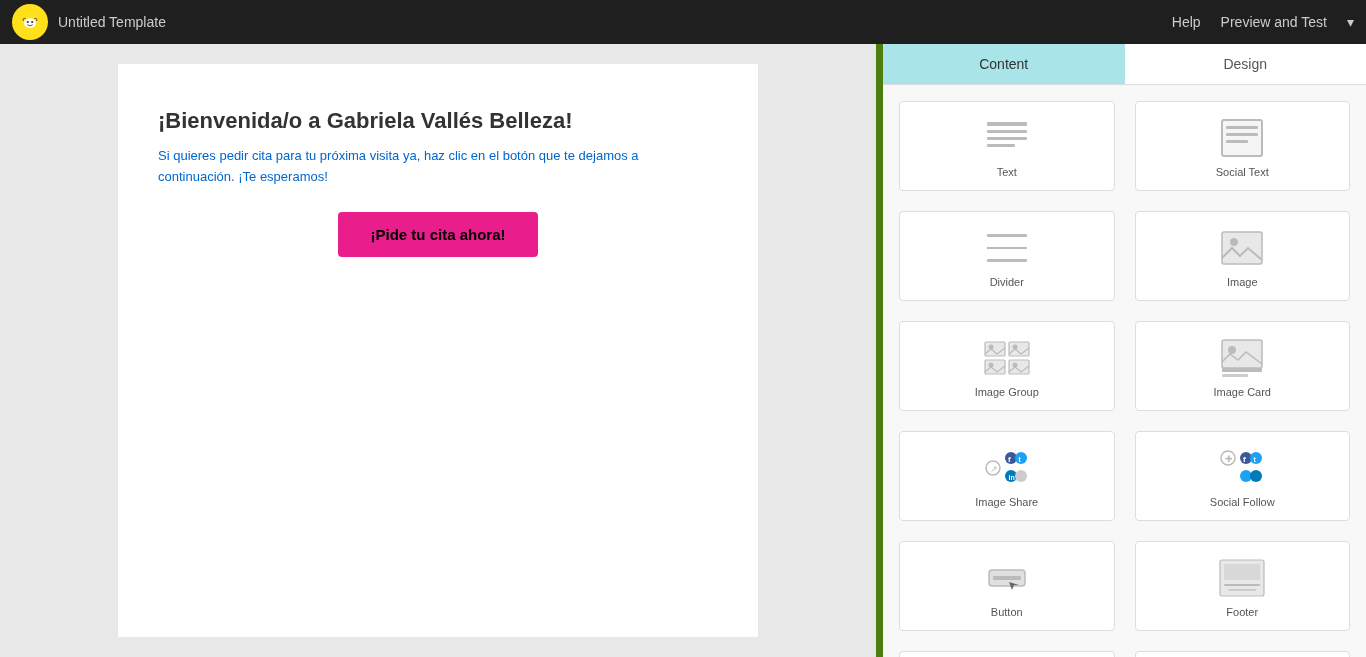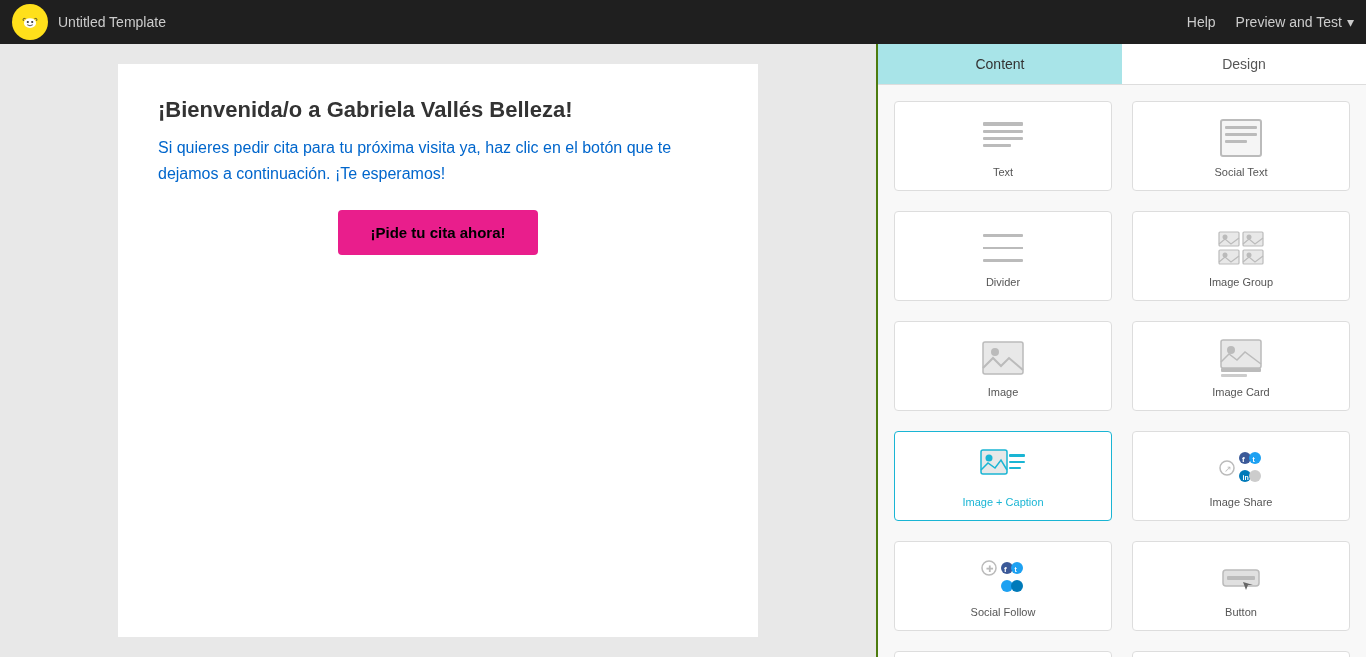--- a/index.html
+++ b/index.html
@@ -24,42 +24,42 @@
     }
     .top-nav-title { color: #ccc; font-size: 14px; }
     .top-nav-right { display: flex; align-items: center; gap: 20px; }
     .top-nav-right a { color: #ccc; font-size: 14px; text-decoration: none; }
     .preview-btn {
       background: none;
       border: none;
       color: #ccc;
       font-size: 14px;
       cursor: pointer;
-      display: flex; align-items: center; gap: 5px;
+      display: flex; align-items: center; gap: 20px;
     }
 
     
     .main-container {
       display: flex;
       height: calc(657px - 44px);
     }
 
     
     .email-preview {
       flex: 1;
       background: #e8e8e8;
       overflow-y: auto;
       display: flex;
       justify-content: center;
       padding: 20px 0;
     }
     .email-content {
       background: #ffffff;
       width: 640px;
-      padding: 33px 40px;
+      padding: 44px 40px;
       min-height: 560px;
     }
     .email-title {
       font-size: 22px;
       font-weight: bold;
       color: #333;
       margin-bottom: 12px;
     }
     .email-subtitle {
       font-size: 14px;
@@ -91,21 +91,21 @@
     .image-banner {
       background: rgba(0,0,0,0.65);
       color: #fff;
       text-align: center;
       font-size: 26px;
       font-weight: bold;
       padding: 14px;
       letter-spacing: 2px;
     }
     .email-body-text {
-      font-size: 16px;
+      font-size: 13px;
       color: #0066cc;
       line-height: 1.6;
       margin-bottom: 24px;
     }
     .cta-button {
       display: block;
       width: 200px;
       margin: 0 auto;
       background: #e91e8c;
       color: #000000;
@@ -120,21 +120,21 @@
 
     
     .email-preview::-webkit-scrollbar { width: 8px; }
     .email-preview::-webkit-scrollbar-track { background: #ccc; }
     .email-preview::-webkit-scrollbar-thumb { background: #999; border-radius: 4px; }
 
     
     .right-panel {
       width: 490px;
       background: #f8f8f8;
-      border-left: 2px solid #4d7c0f;
+      border-left: 7px solid #4d7c0f;
       display: flex;
       flex-direction: column;
     }
     .panel-tabs {
       display: flex;
       border-bottom: 1px solid #ddd;
     }
     .panel-tab {
       flex: 1;
       padding: 12px;
@@ -263,67 +263,56 @@
           <svg class="block-icon" viewBox="0 0 48 44" fill="none" xmlns="http://www.w3.org/2000/svg">
             <rect x="4" y="8" width="40" height="3" rx="1" fill="#bbb"></rect>
             <line x1="4" y1="22" x2="44" y2="22" stroke="#bbb" stroke-width="2"></line>
             <rect x="4" y="33" width="40" height="3" rx="1" fill="#bbb"></rect>
           </svg>
           <span>Divider</span>
         </div>
 
         <div class="block-item">
           <svg class="block-icon" viewBox="0 0 48 44" fill="none" xmlns="http://www.w3.org/2000/svg">
+            <rect x="4" y="6" width="40" height="32" rx="2" fill="#e8e8e8" stroke="#bbb" stroke-width="1.5"></rect>
+            <circle cx="16" cy="16" r="4" fill="#bbb"></circle>
+            <path d="M4 32 L14 22 L22 30 L30 22 L44 34" stroke="#bbb" stroke-width="2" fill="none"></path>
+          </svg>
+          <span>Image</span>
+        </div>
+
+        <div class="block-item">
+          <svg class="block-icon" viewBox="0 0 48 44" fill="none" xmlns="http://www.w3.org/2000/svg">
             <rect x="2" y="6" width="20" height="14" rx="1" fill="#e8e8e8" stroke="#bbb" stroke-width="1.2"></rect>
             <circle cx="8" cy="11" r="2.5" fill="#bbb"></circle>
             <path d="M2 18 L8 13 L14 18 L22 12" stroke="#bbb" stroke-width="1.2" fill="none"></path>
             <rect x="26" y="6" width="20" height="14" rx="1" fill="#e8e8e8" stroke="#bbb" stroke-width="1.2"></rect>
             <circle cx="32" cy="11" r="2.5" fill="#bbb"></circle>
             <path d="M26 18 L32 13 L38 18 L46 12" stroke="#bbb" stroke-width="1.2" fill="none"></path>
             <rect x="2" y="24" width="20" height="14" rx="1" fill="#e8e8e8" stroke="#bbb" stroke-width="1.2"></rect>
             <circle cx="8" cy="29" r="2.5" fill="#bbb"></circle>
             <path d="M2 36 L8 31 L14 36 L22 30" stroke="#bbb" stroke-width="1.2" fill="none"></path>
             <rect x="26" y="24" width="20" height="14" rx="1" fill="#e8e8e8" stroke="#bbb" stroke-width="1.2"></rect>
             <circle cx="32" cy="29" r="2.5" fill="#bbb"></circle>
             <path d="M26 36 L32 31 L38 36 L46 30" stroke="#bbb" stroke-width="1.2" fill="none"></path>
           </svg>
           <span>Image Group</span>
         </div>
 
         <div class="block-item">
           <svg class="block-icon" viewBox="0 0 48 44" fill="none" xmlns="http://www.w3.org/2000/svg">
-            <rect x="4" y="6" width="40" height="32" rx="2" fill="#e8e8e8" stroke="#bbb" stroke-width="1.5"></rect>
-            <circle cx="16" cy="16" r="4" fill="#bbb"></circle>
-            <path d="M4 32 L14 22 L22 30 L30 22 L44 34" stroke="#bbb" stroke-width="2" fill="none"></path>
-          </svg>
-          <span>Image</span>
-        </div>
-
-        <div class="block-item">
-          <svg class="block-icon" viewBox="0 0 48 44" fill="none" xmlns="http://www.w3.org/2000/svg">
             <rect x="4" y="4" width="40" height="28" rx="2" fill="#e8e8e8" stroke="#bbb" stroke-width="1.5"></rect>
             <circle cx="14" cy="14" r="4" fill="#bbb"></circle>
             <path d="M4 26 L12 18 L20 24 L28 16 L44 28" stroke="#bbb" stroke-width="1.5" fill="none"></path>
             <rect x="4" y="32" width="40" height="4" rx="1" fill="#bbb"></rect>
             <rect x="4" y="38" width="26" height="3" rx="1" fill="#ccc"></rect>
           </svg>
           <span>Image Card</span>
         </div>
 
-        <div class="block-item highlighted">
-          <svg class="block-icon" viewBox="0 0 48 44" fill="none" xmlns="http://www.w3.org/2000/svg">
-            <rect x="2" y="4" width="26" height="24" rx="2" fill="#e8e8e8" stroke="#1ab5d4" stroke-width="1.5"></rect>
-            <circle cx="10" cy="12" r="3.5" fill="#1ab5d4"></circle>
-            <path d="M2 24 L9 17 L16 22 L22 14 L28 24" stroke="#1ab5d4" stroke-width="1.5" fill="none"></path>
-            <rect x="30" y="8" width="16" height="3" rx="1" fill="#1ab5d4"></rect>
-            <rect x="30" y="15" width="16" height="2" rx="1" fill="#1ab5d4"></rect>
-            <rect x="30" y="21" width="12" height="2" rx="1" fill="#1ab5d4"></rect>
-          </svg>
-          <span>Image + Caption</span>
-        </div>
 
         <div class="block-item">
           <svg class="block-icon" viewBox="0 0 48 44" fill="none" xmlns="http://www.w3.org/2000/svg">
             <circle cx="10" cy="22" r="7" fill="none" stroke="#bbb" stroke-width="1.5"></circle>
             <text x="7" y="26" font-size="9" fill="#bbb" font-family="Arial">↗</text>
             <circle cx="28" cy="12" r="6" fill="#3b5998"></circle>
             <text x="25" y="16" font-size="8" fill="#fff" font-family="Arial" font-weight="bold">f</text>
             <circle cx="38" cy="12" r="6" fill="#1da1f2"></circle>
             <text x="35.5" y="16" font-size="7" fill="#fff" font-family="Arial" font-weight="bold">t</text>
             <circle cx="28" cy="30" r="6" fill="#007ab9"></circle>

